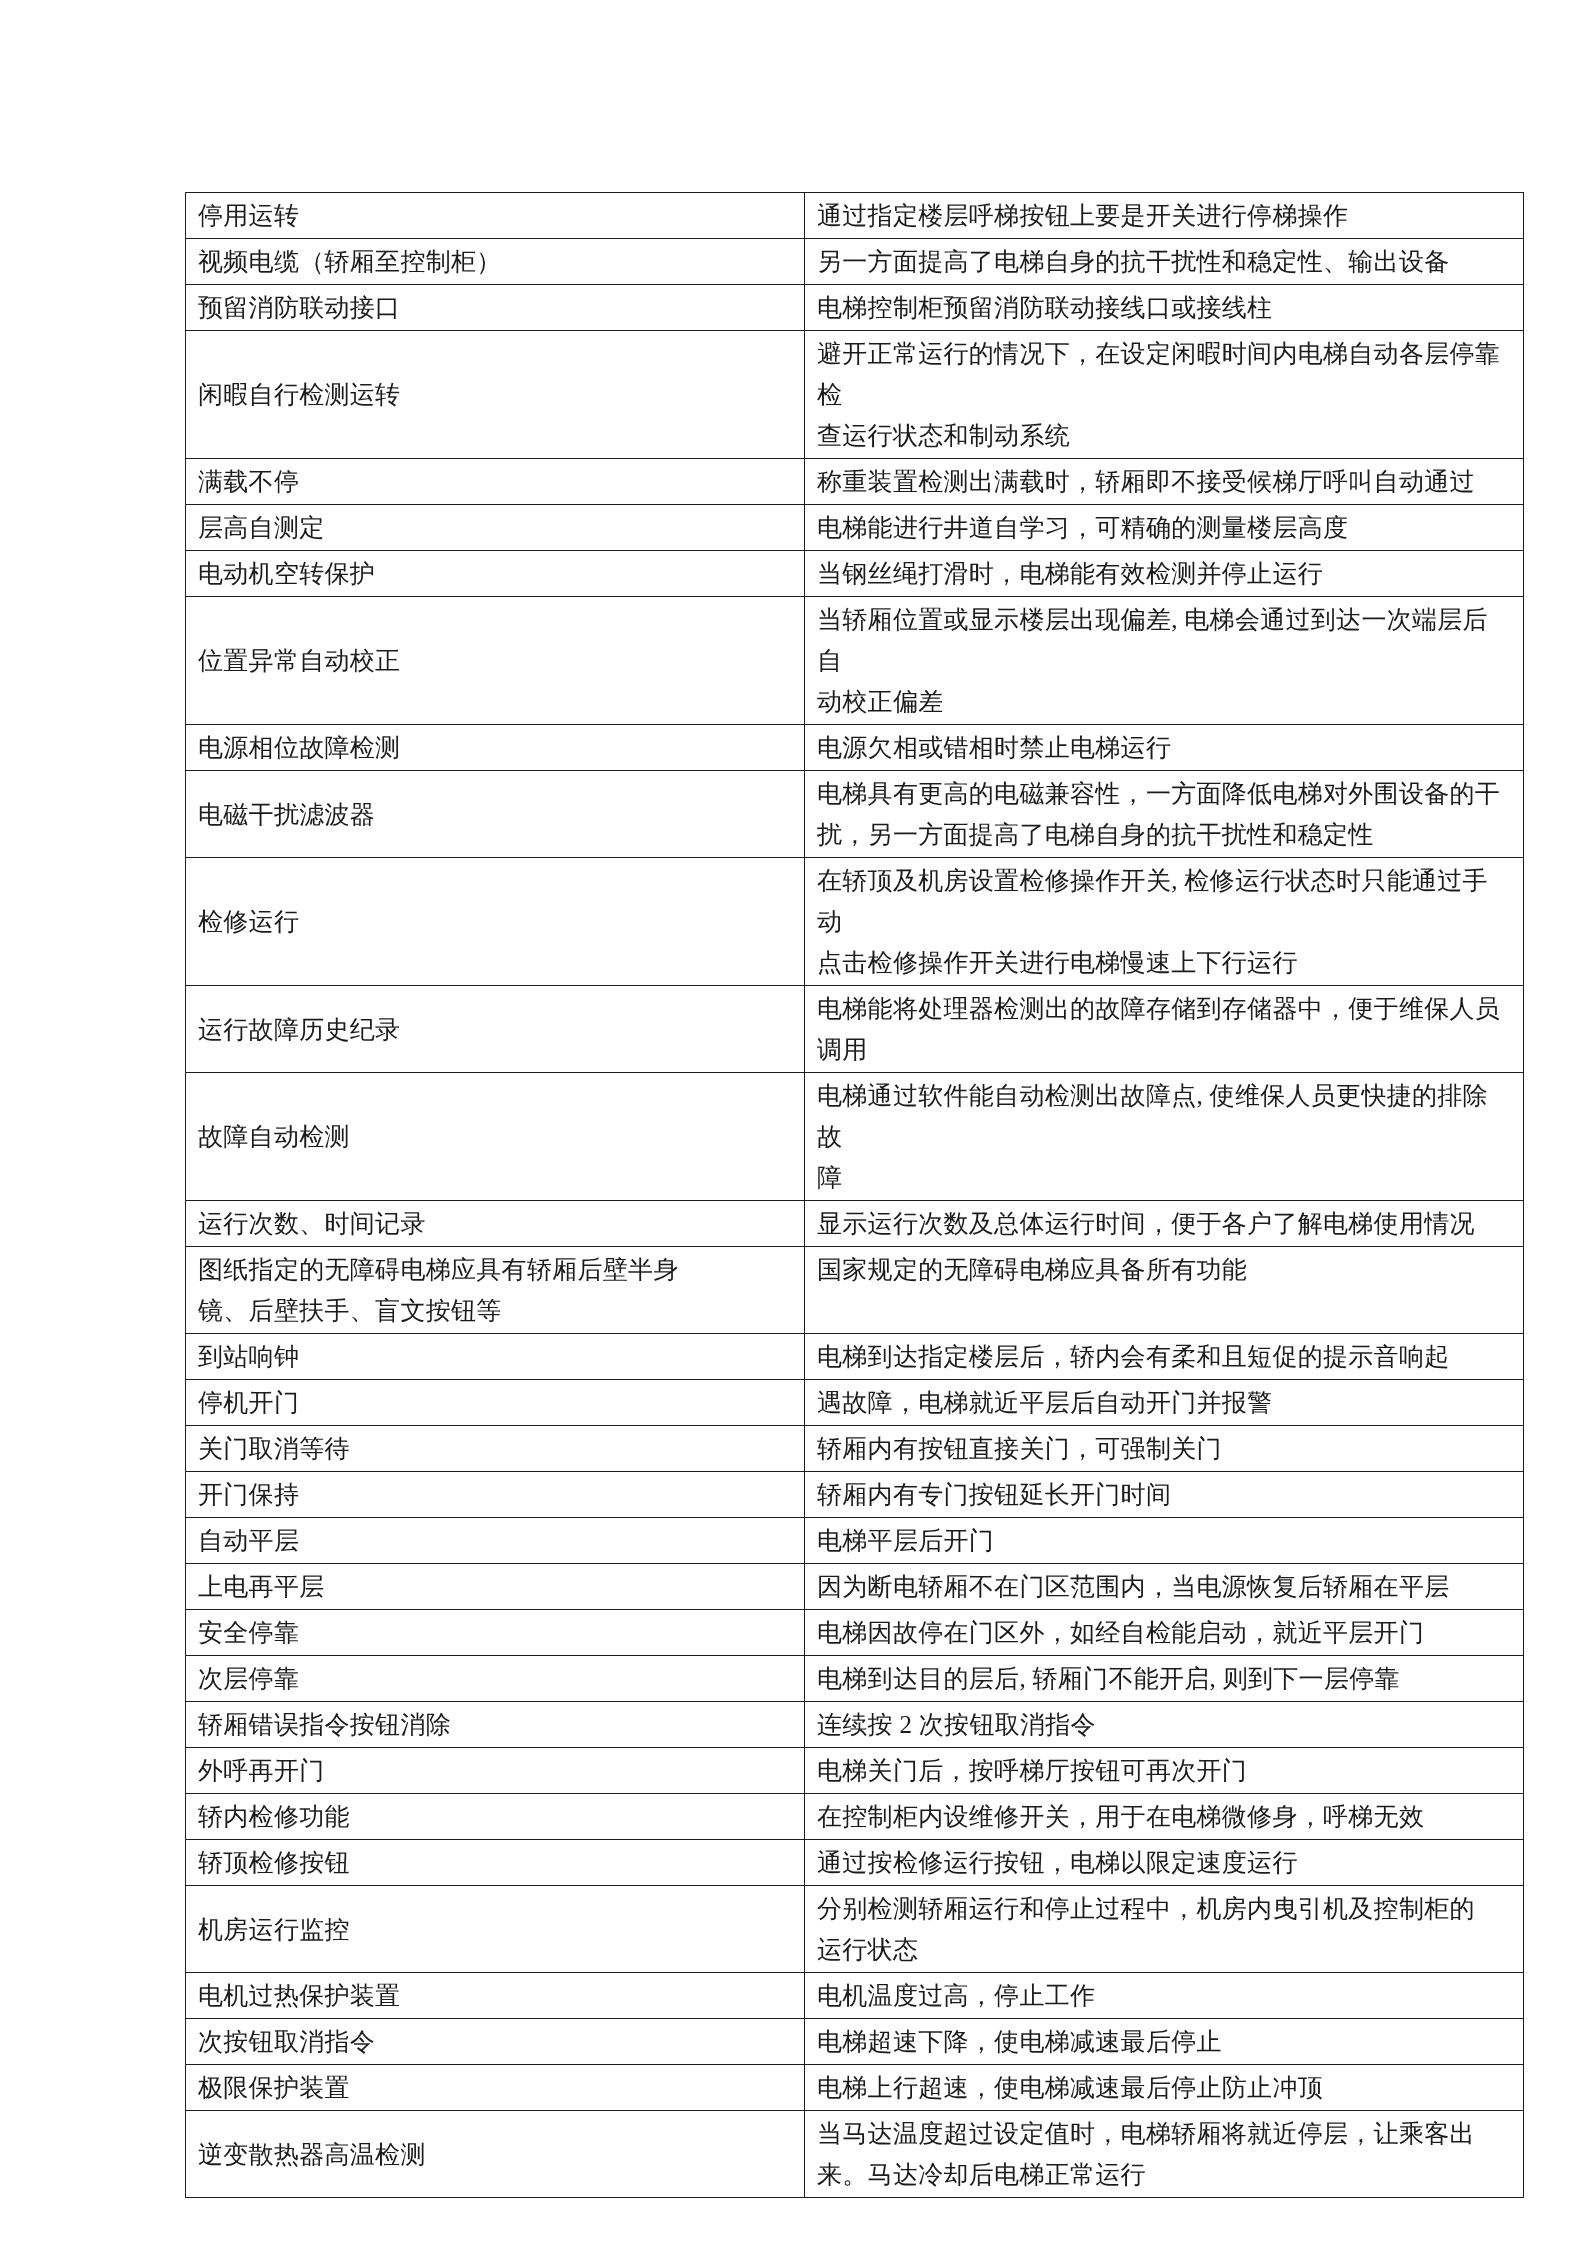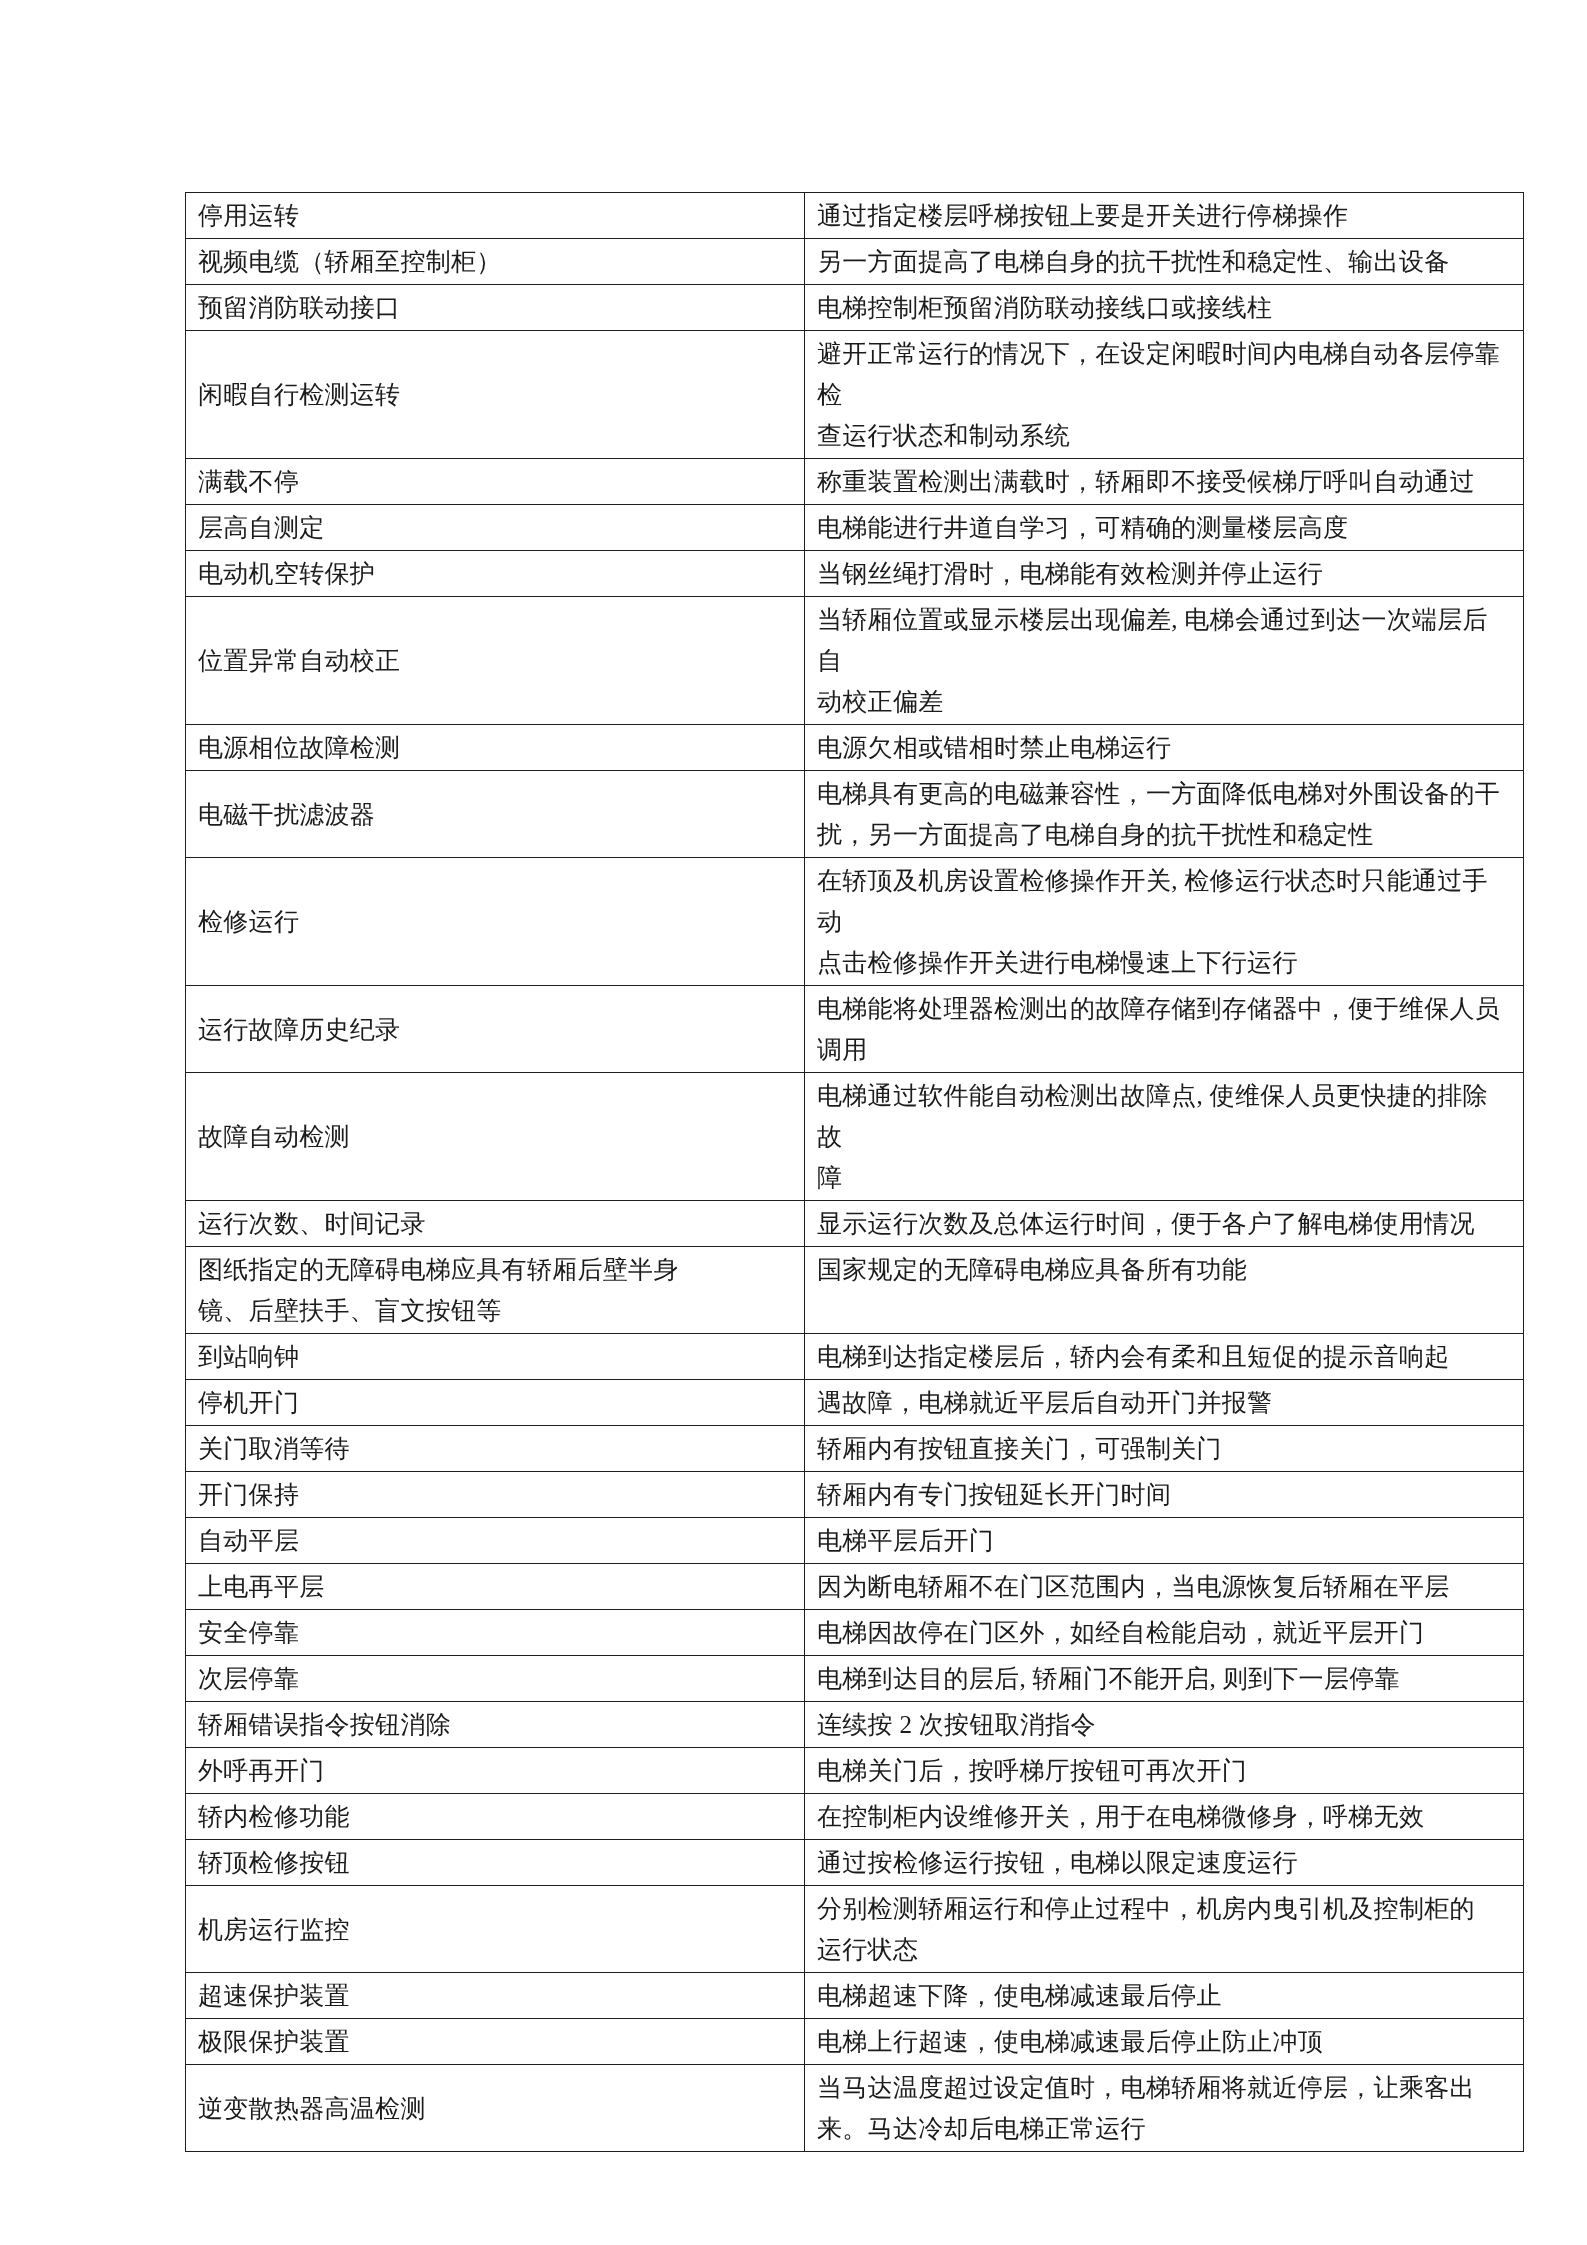--- a/index.html
+++ b/index.html
@@ -186,23 +186,27 @@
     <td class="cell-feature">轿顶检修按钮</td>
     <td class="cell-desc">通过按检修运行按钮，电梯以限定速度运行</td>
   </tr>
 
   <tr>
     <td class="cell-feature">机房运行监控</td>
     <td class="cell-desc">分别检测轿厢运行和停止过程中，机房内曳引机及控制柜的
 运行状态</td>
   </tr>
 
-
-  <tr>
-    <td class="cell-feature">超速保护装置</td>
+  <tr>
+    <td class="cell-feature">电机过热保护装置</td>
+    <td class="cell-desc">电机温度过高，停止工作</td>
+  </tr>
+
+  <tr>
+    <td class="cell-feature">次按钮取消指令</td>
     <td class="cell-desc">电梯超速下降，使电梯减速最后停止</td>
   </tr>
 
   <tr>
     <td class="cell-feature">极限保护装置</td>
     <td class="cell-desc">电梯上行超速，使电梯减速最后停止防止冲顶</td>
   </tr>
 
   <tr>
     <td class="cell-feature">逆变散热器高温检测</td>

